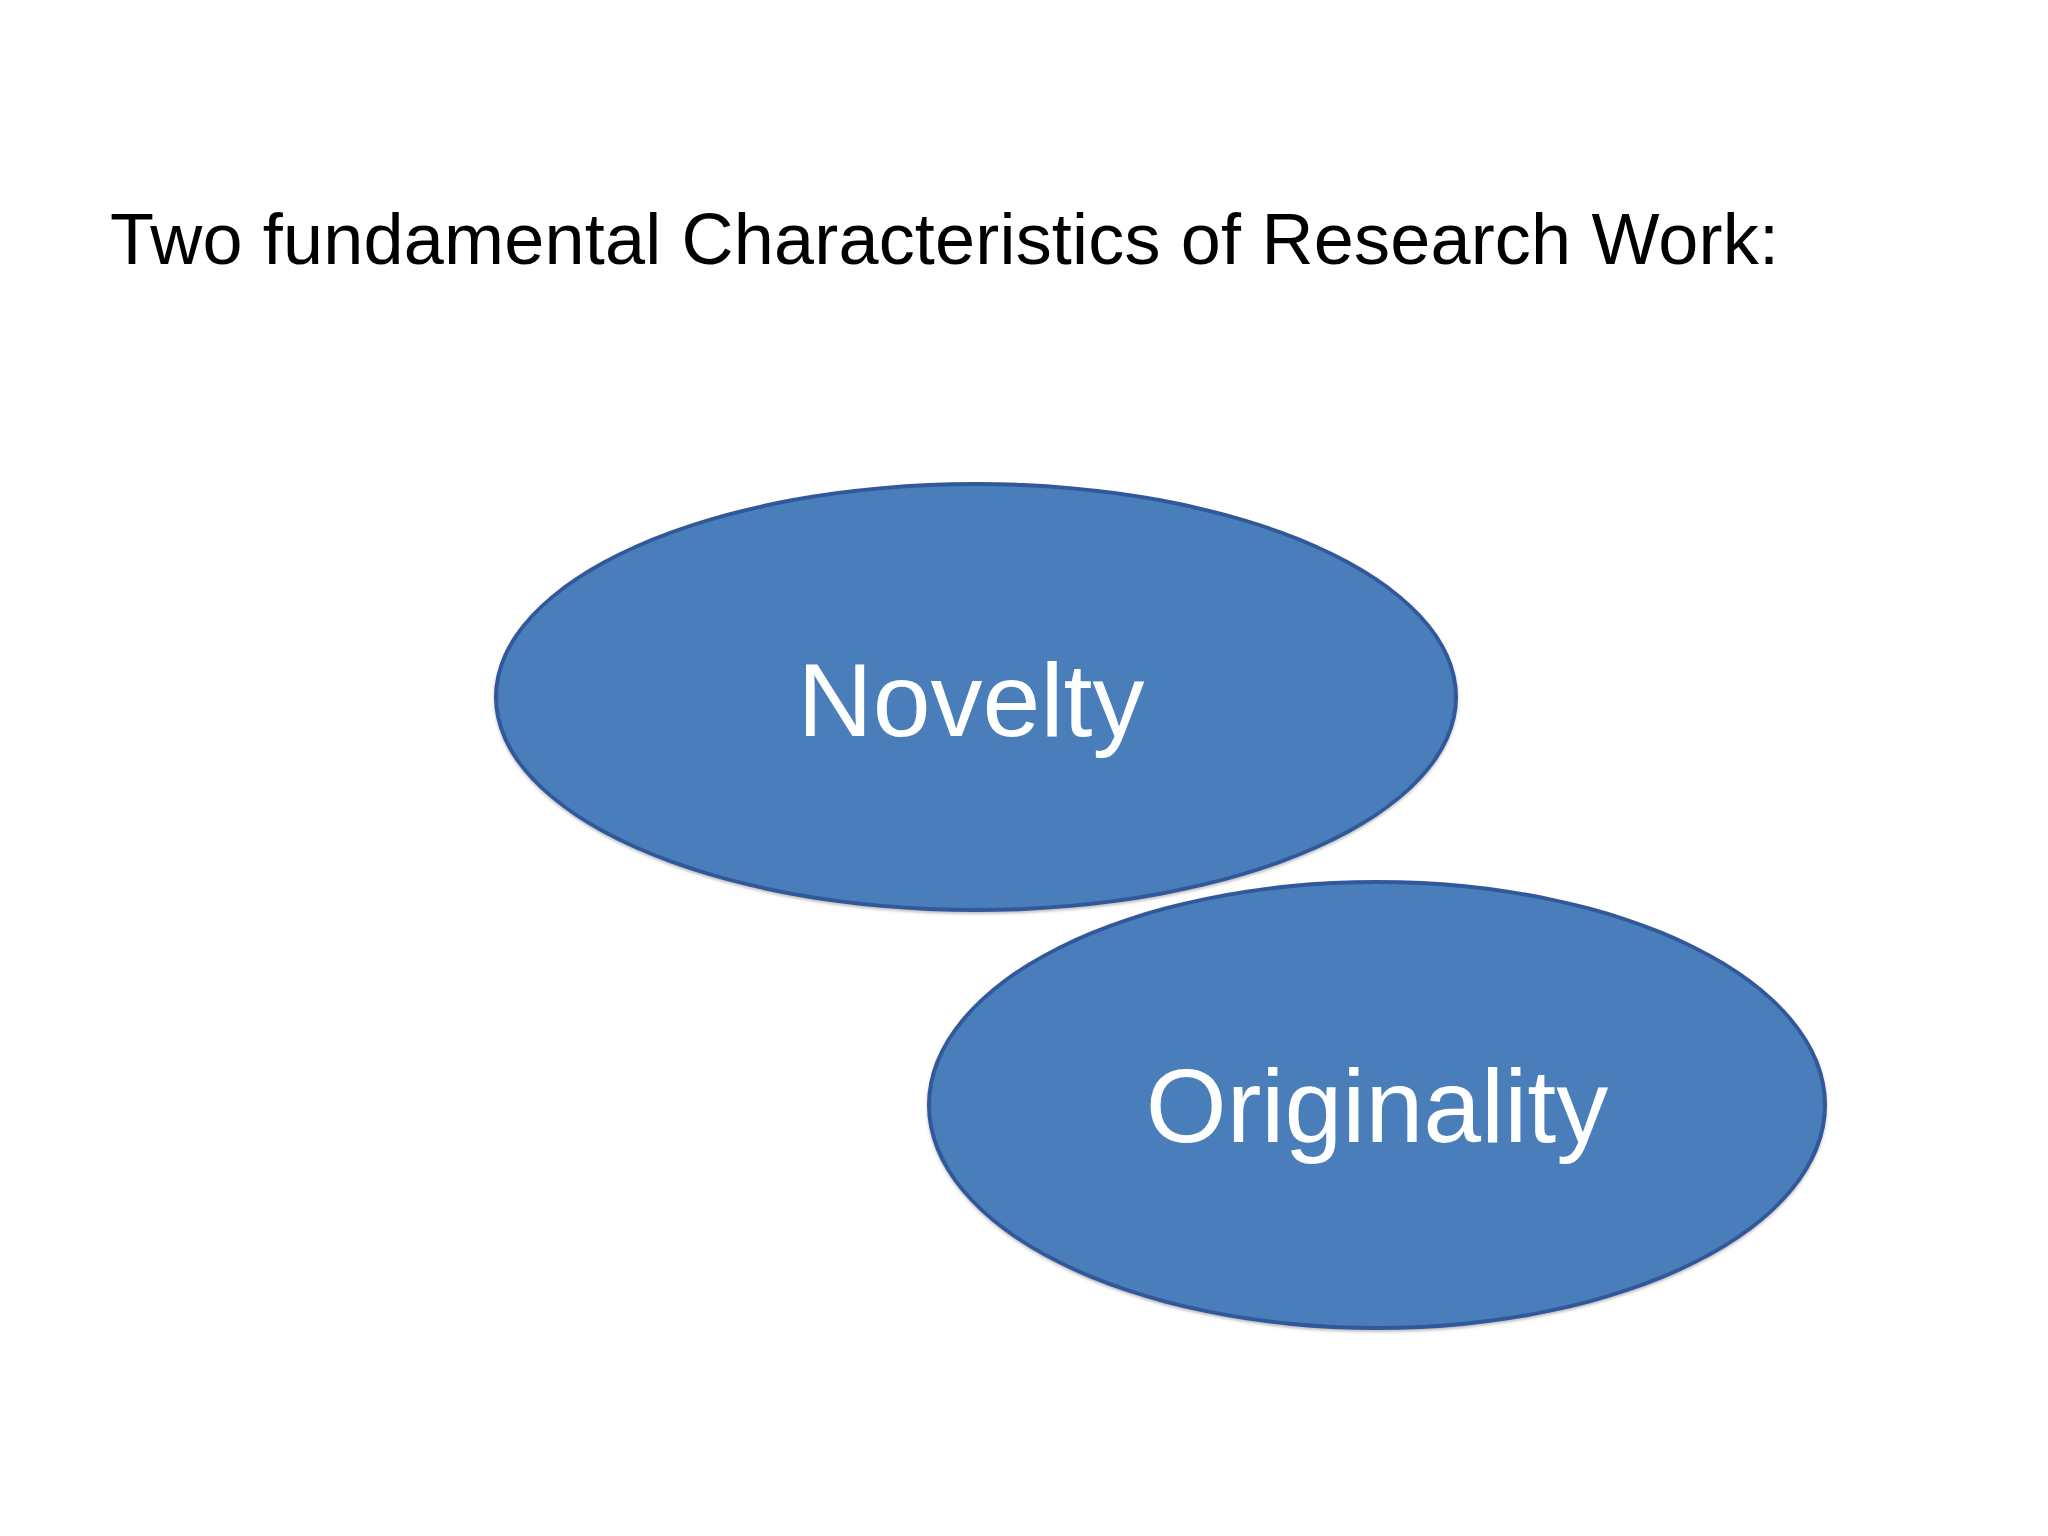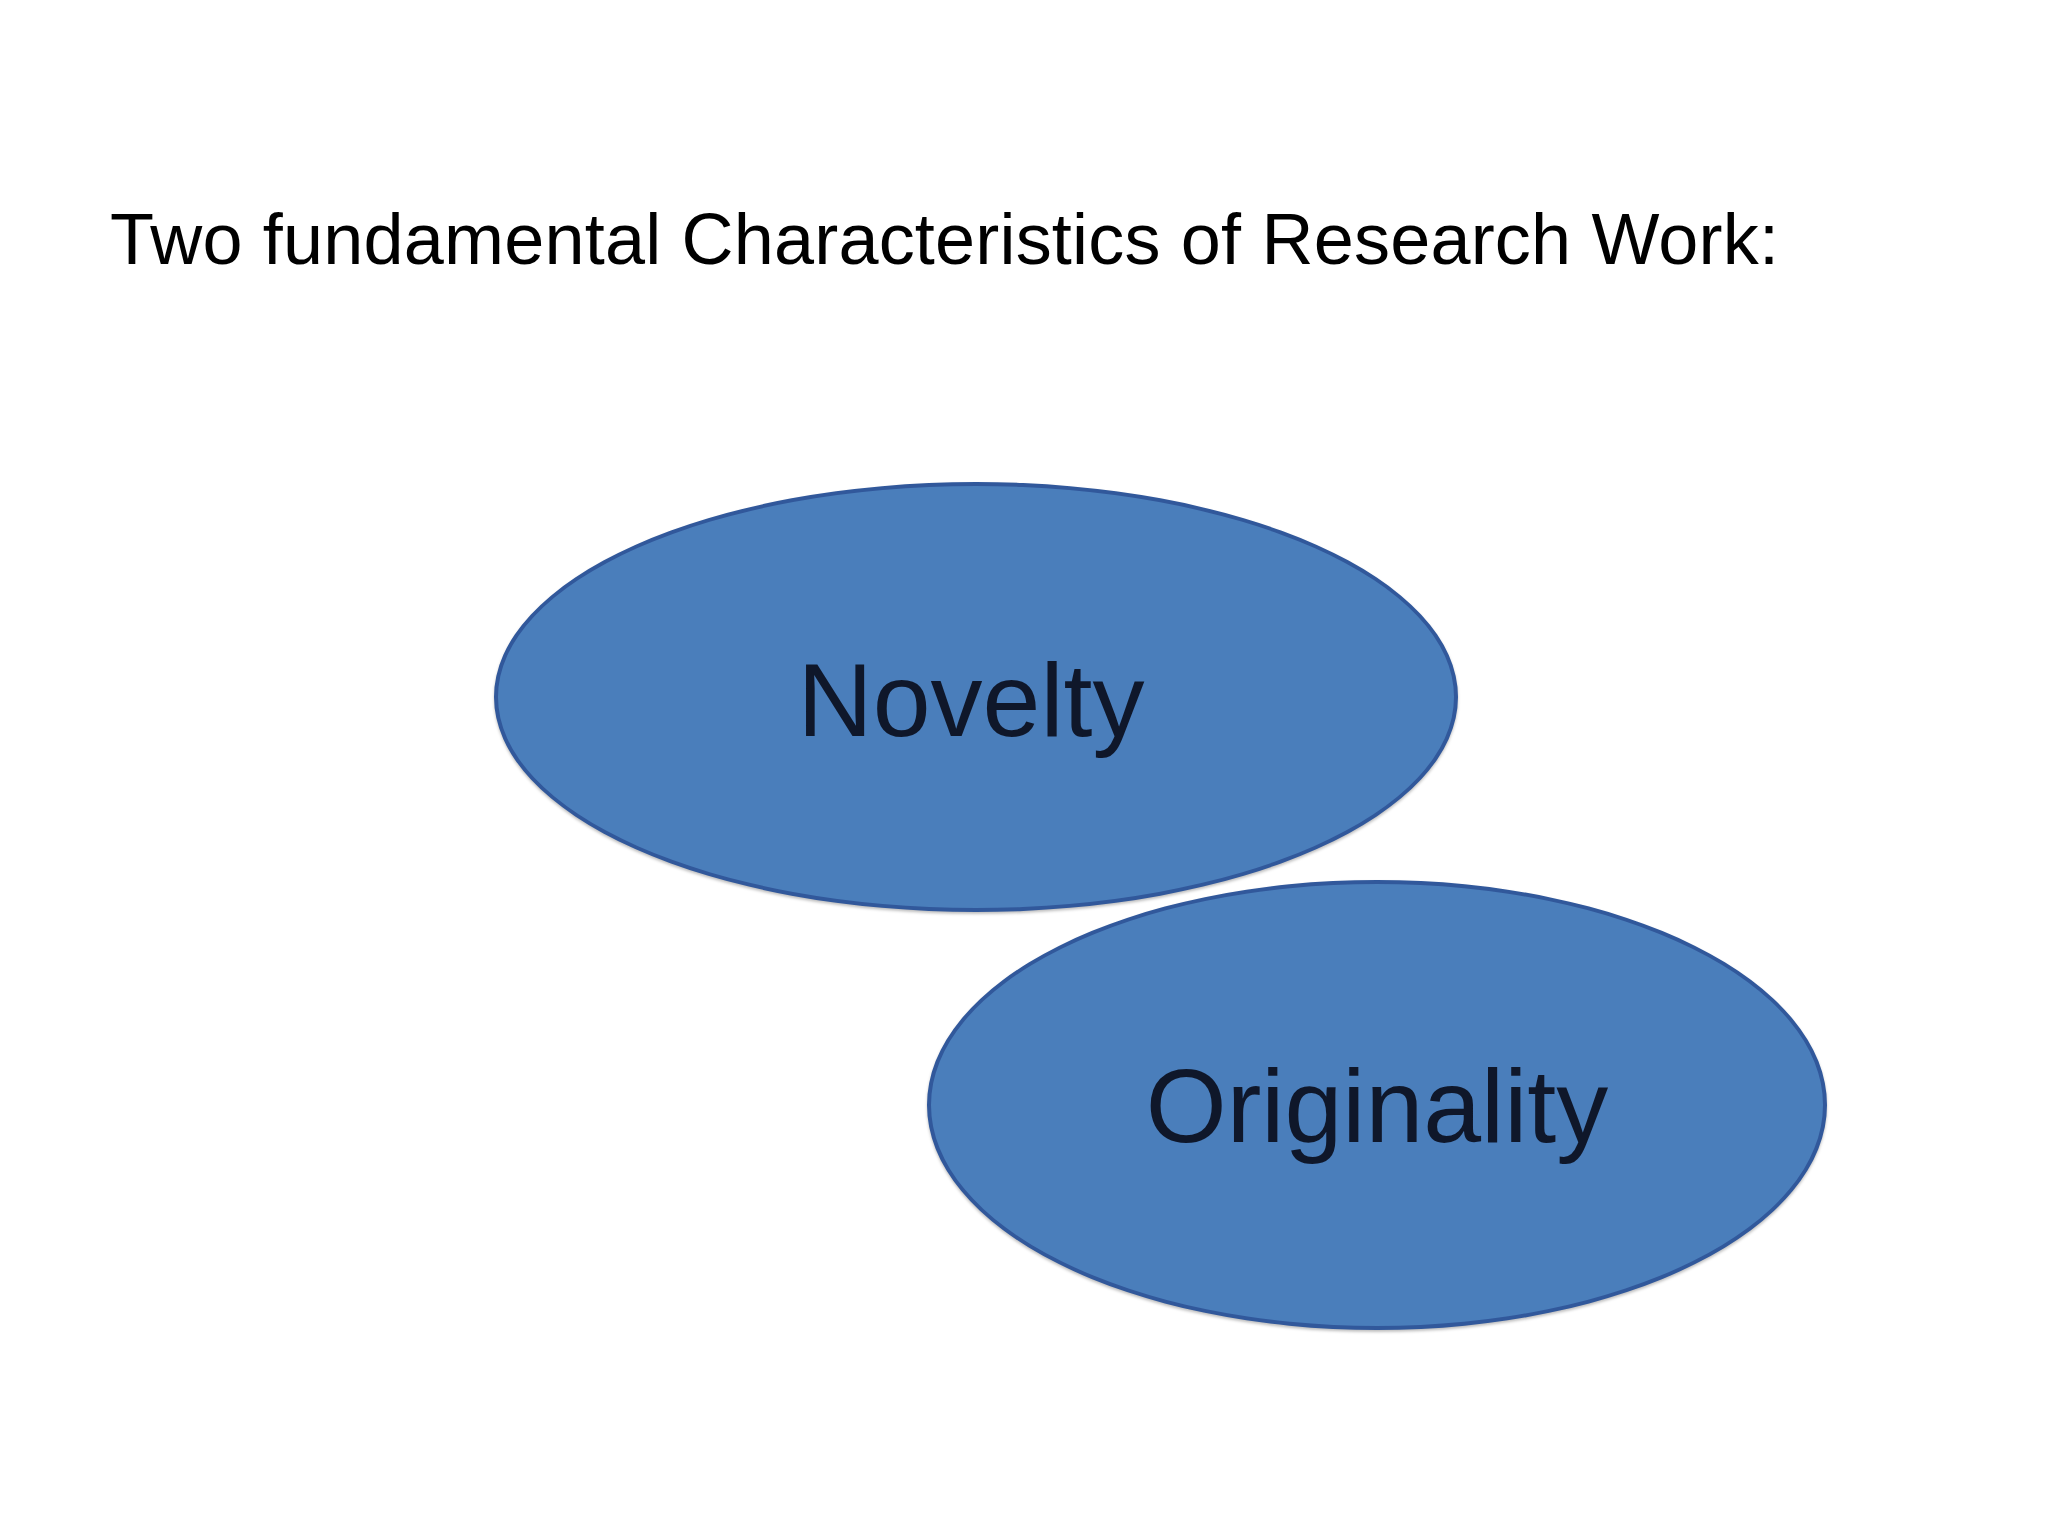--- a/index.html
+++ b/index.html
@@ -41,21 +41,21 @@
     box-sizing: border-box;
     border-radius: 50%;
     background: #4a7ebb;
     border: 4px solid #31589b;
     box-shadow: 0 2px 3px rgba(0,0,0,0.25);
   }
   .shape-ellipse .shape-label {
     font-family: "Liberation Sans", sans-serif;
     font-size: 104px;
     font-weight: 400;
-    color: #0f172a;
+    color: #ffffff;
     line-height: 1.05;
     white-space: nowrap;
     text-align: center;
   }
   #ellipse-novelty {
     left: 462px;
     top: 482px;
     width: 964px;
     height: 430px;
     z-index: 1;

